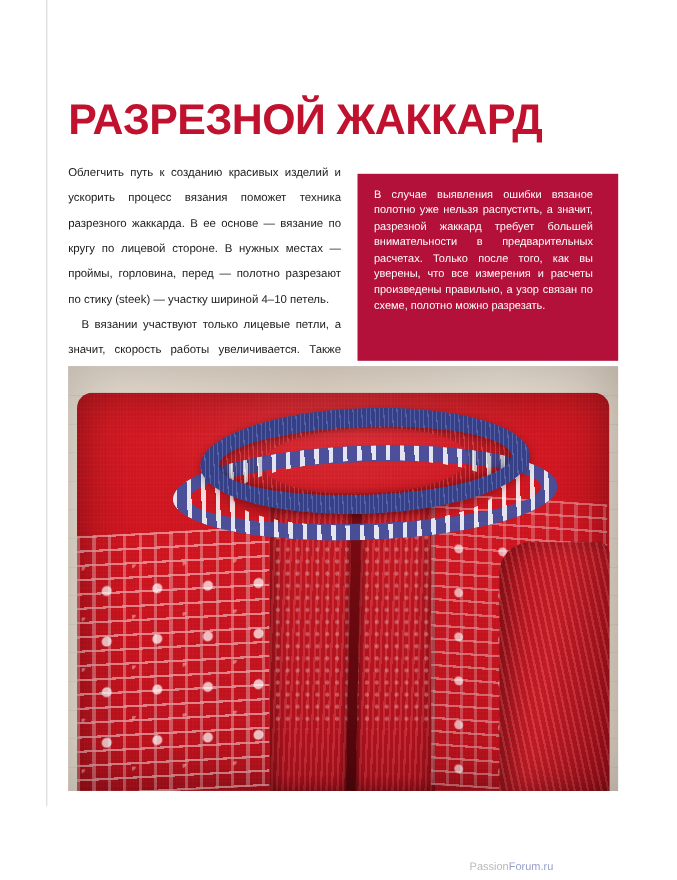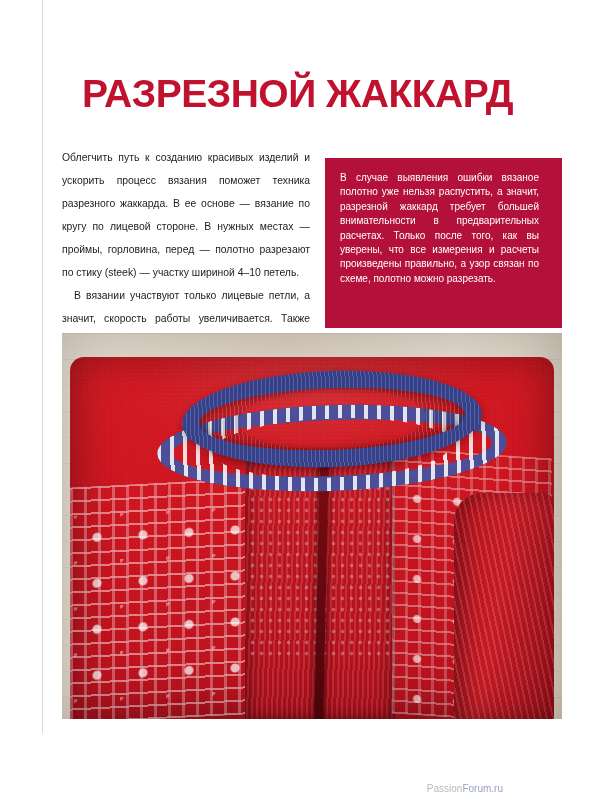--- a/index.html
+++ b/index.html
@@ -24,30 +24,29 @@
     left: 42px;
     top: 0;
     width: 1px;
     height: 733px;
     background: #d8d8d8;
   }
   
   .title {
     position: absolute;
     left: 62px;
-    top: 46px;
+    top: 62px;
     width: 500px;
     font-family: "Liberation Sans", sans-serif;
     font-weight: bold;
     font-size: 39px;
     line-height: 44px;
     letter-spacing: -0.5px;
     color: #c0122f;
     text-transform: uppercase;
-    margin-left: 20px;
   }
   
   .intro {
     position: absolute;
     left: 62px;
     top: 146px;
     width: 248px;
     font-size: 10.4px;
     line-height: 23px;
     color: #1c1c1c;

